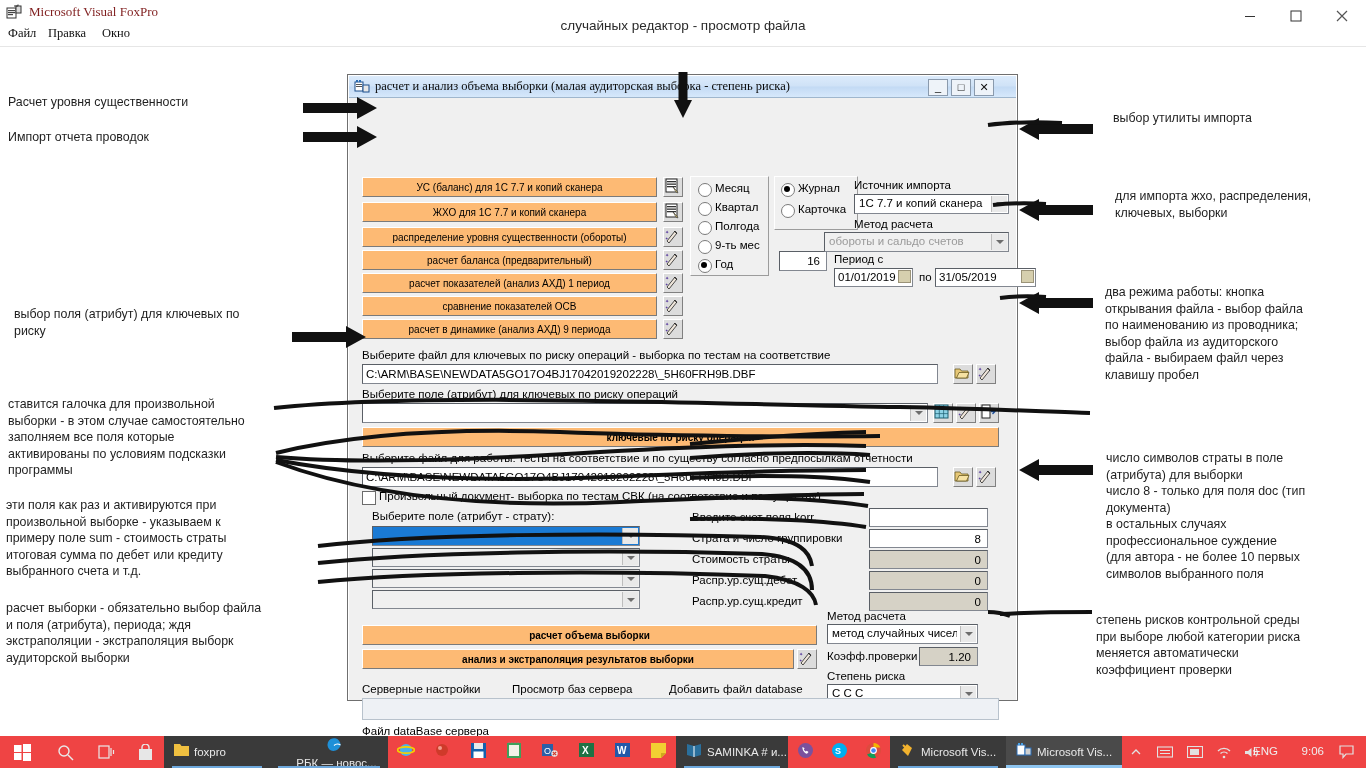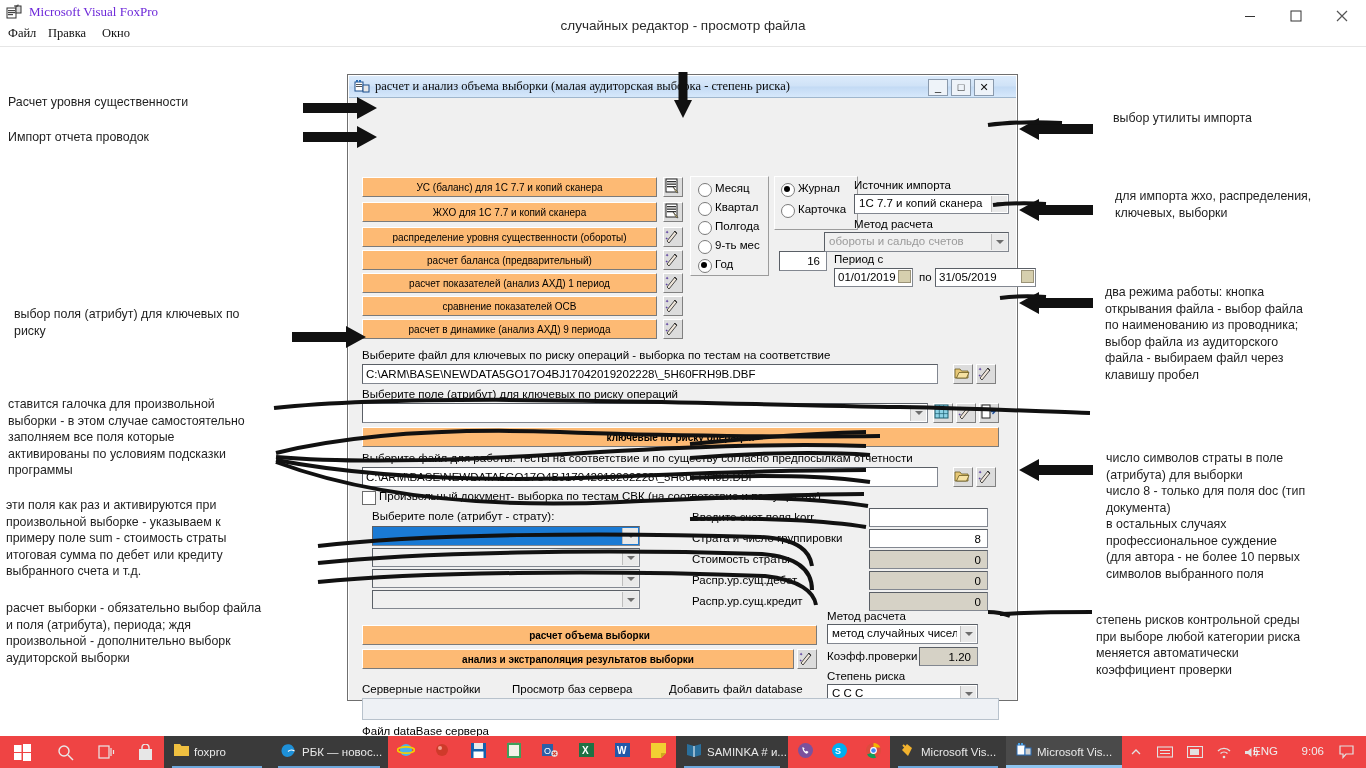--- a/index.html
+++ b/index.html
@@ -10,21 +10,21 @@
     font-family:"Liberation Sans", sans-serif;
     position:relative;
     overflow:hidden;
     -webkit-font-smoothing:none;
   }
 
   
   #fox-window { position:absolute; left:0; top:0; width:1366px; height:736px; background:#fff; }
   #fox-titlebar { position:absolute; left:0; top:0; width:1366px; height:25px; background:#ffffff; }
   #fox-app-icon { position:absolute; left:6px; top:4px; width:17px; height:17px; }
-  #fox-title-text { position:absolute; left:29px; top:4px; font-size:13px; color:#6d28d9; font-family:"Liberation Serif", serif; }
+  #fox-title-text { position:absolute; left:29px; top:4px; font-size:13px; color:#7f1d1d; font-family:"Liberation Serif", serif; }
   .winbtn { position:absolute; top:0; width:46px; height:28px; cursor:default; }
   .winbtn svg { position:absolute; left:16px; top:10px; }
   #fox-menubar { position:absolute; left:0; top:26px; width:1366px; height:19px; }
   .menu-item { position:absolute; top:0; font-size:12.5px; color:#111; font-family:"Liberation Serif", serif; white-space:nowrap; }
   #fox-menu-sep { position:absolute; left:0; top:46px; width:1366px; height:1px; background:#e6e6e6; }
 
   #doc-caption { position:absolute; left:0; top:18px; width:1366px; text-align:center; font-size:13.5px; color:#2a2a2a; }
 
   
   #dialog {
@@ -441,21 +441,21 @@
 заполняем все поля которые
 активированы по условиям подсказки
 программы</div>
   <div class="anno" style="left:6px;  top:497px; width:280px; white-space:pre-line;">эти поля как раз и активируются при
 произвольной выборке - указываем к
 примеру поле sum - стоимость страты
 итоговая сумма по дебет или кредиту
 выбранного счета и т.д.</div>
   <div class="anno" style="left:6px;  top:600px; width:290px; white-space:pre-line;">расчет выборки - обязательно выбор файла
 и поля (атрибута), периода; ждя
-произвольной - дополнительно выборк
+экстраполяции - экстраполяция выборк
 аудиторской выборки</div>
 
   <div class="anno" style="left:1113px; top:110px; width:250px;">выбор утилиты импорта</div>
   <div class="anno" style="left:1115px; top:188px; width:250px; white-space:pre-line;">для импорта жхо, распределения,
 ключевых, выборки</div>
   <div class="anno" style="left:1105px; top:284px; width:258px; white-space:pre-line;">два режима работы: кнопка
 открывания файла - выбор файла
 по наименованию из проводника;
 выбор файла из аудиторского
 файла - выбираем файл через
@@ -550,21 +550,21 @@
   </div>
 
   <div class="tb-item tb-active" style="left:164px; width:106px; padding-left:10px;">
     <span><svg width="15" height="14" viewBox="0 0 15 14">
           <path d="M0 1 H6 L7.5 3 H15 V13 H0 Z" fill="#f0c040"></path>
         </svg></span>
     <span class="tb-label">foxpro</span>
     <span class="tb-underline" style="left:8px; right:8px;"></span>
   </div>
 
-  <div class="tb-item tb-active" style="left:270px; width:118px; padding-left:10px;">
+  <div class="tb-item tb-active" style="left:270px; width:118px; padding-left:10px;flex-direction:column;">
     <span><svg width="17" height="17" viewBox="0 0 17 17">
           <path d="M14.5 9 A6.5 6.5 0 1 0 5 14.5 C9 16 14 13 14.5 9 Z" fill="#1e90d8"></path>
           <path d="M14.5 9 C13 8 10 7.5 8 9.5" fill="none" stroke="#fff" stroke-width="1.1"></path>
         </svg></span>
     <span class="tb-label">РБК — новос...</span>
     <span class="tb-underline" style="left:8px; right:8px;"></span>
   </div>
 
   <div class="tb-item" style="left:388px; width:36px; justify-content:center;">
     <span><svg width="18" height="18" viewBox="0 0 18 18">

